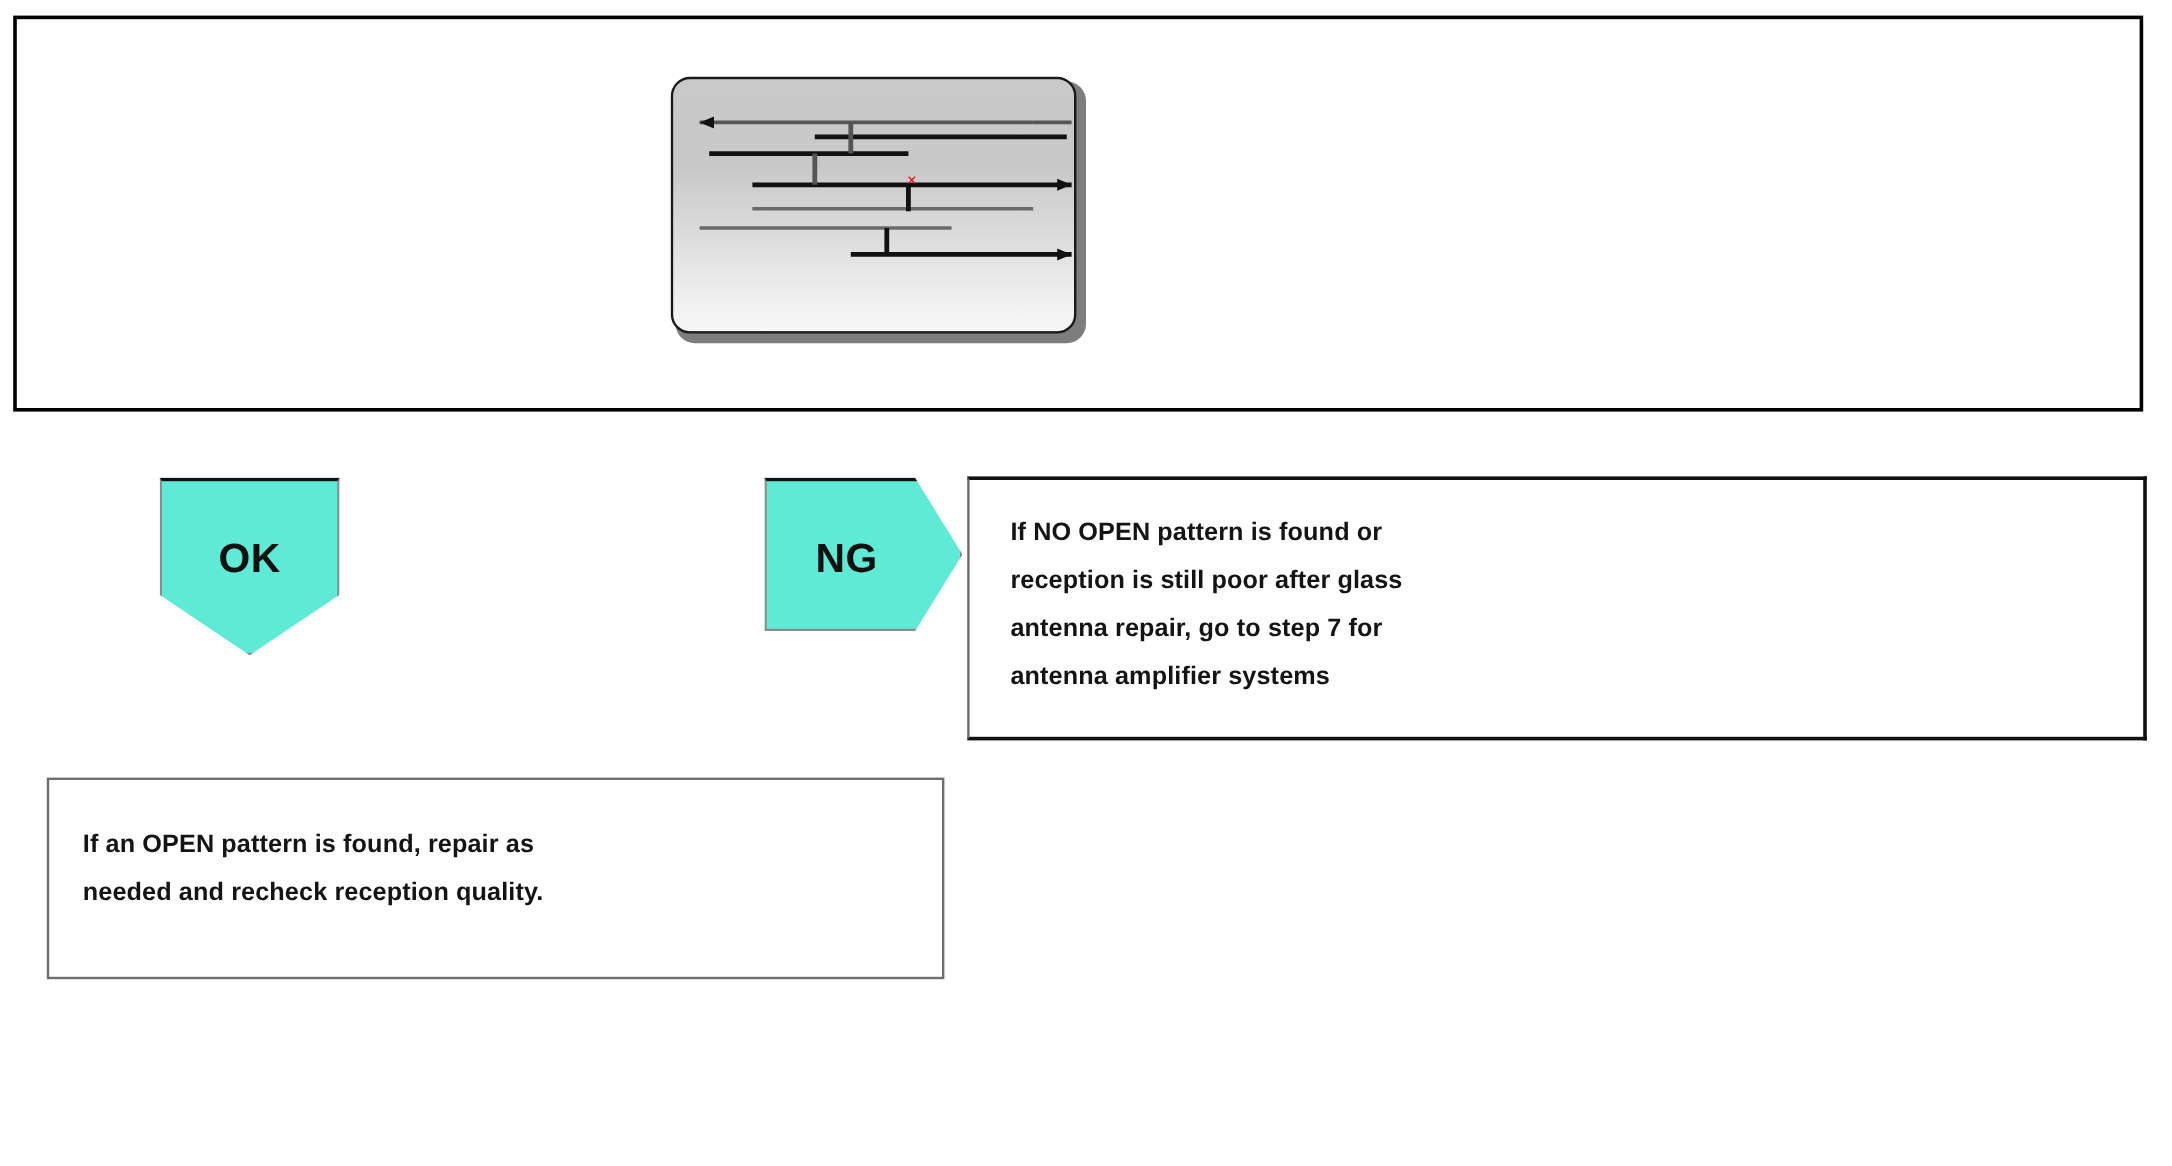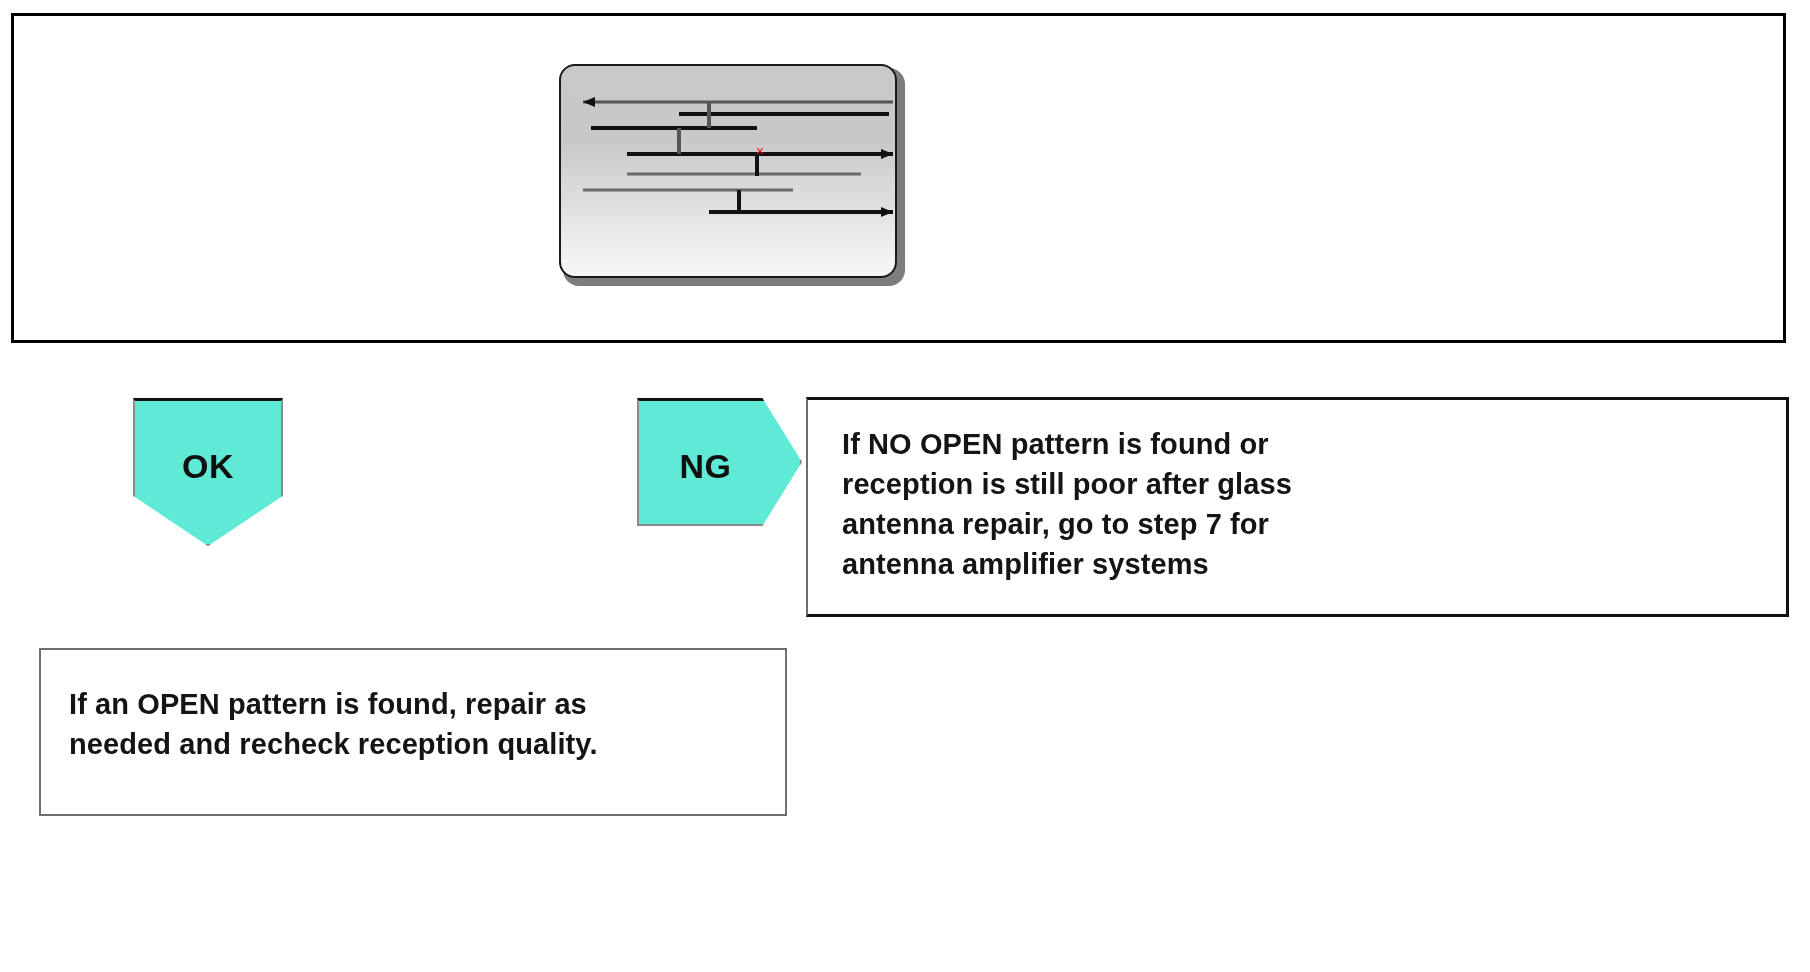--- a/index.html
+++ b/index.html
@@ -136,21 +136,21 @@
   }
   .text-box-ok {
     left: 8px;
     top: 648px;
     width: 748px;
     height: 168px;
     padding: 34px 22px 0 28px;
     margin-left: 31px;
   }
   .note-text {
-    font-size: 29px;
+    font-size: 21px;
     font-weight: bold;
     line-height: 40px;
     color: #141414;
     letter-spacing: 0.1px;
     white-space: pre-line;
   }
 </style>
 </head>
 <body>
 

